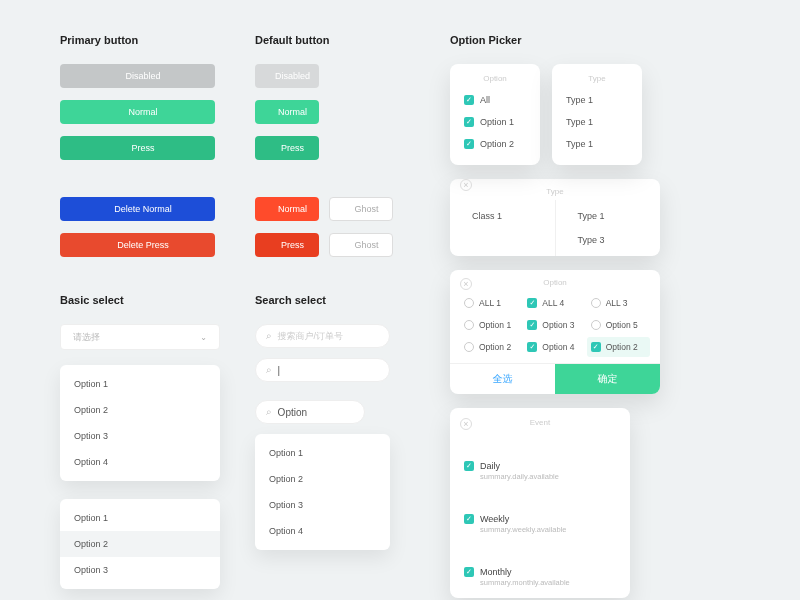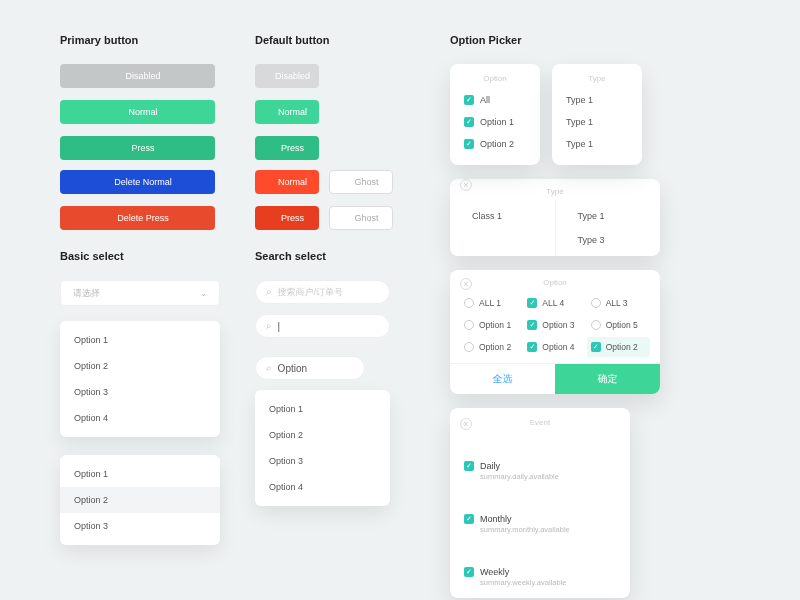--- a/index.html
+++ b/index.html
@@ -19,21 +19,21 @@
 .btn.default { width: 64px; }
 .btn.ghost { width: 64px; background: #fff; border: 1px solid #ddd; color: #aaa; }
 .disabled { background: #c4c7c8; color: #fff; }
 .normal { background: #3ed598; color: #fff; }
 .press { background: #2ebd85; color: #fff; }
 .danger-normal { background: #1d4ed8; color: #fff; }
 .danger-press { background: #e84a2e; color: #fff; }
 .col2 .default.disabled { background: #d7d9da; }
 .col2 .default.danger-normal { background: #ff4b2b; }
 .col2 .default.danger-press { background: #e83e20; }
-.gap-after { margin-bottom: 10px; }
+.gap-after { margin-bottom: 37px; }
 
 
 .select-box { background: #fff; border-radius: 4px; height: 26px; width: 160px; display: flex; align-items: center; justify-content: space-between; padding: 0 12px; color: #bbb; font-size: 9px; border: 1px solid #eee; margin-bottom: 15px;}
 .chev { font-size: 8px; color: #aaa; }
 .card-list { background: #fff; border-radius: 6px; width: 160px; padding: 6px 0; box-shadow: 0 8px 20px rgba(0,0,0,0.08); margin-bottom: 18px; }
 .li { padding: 8px 14px; font-size: 9px; color: #555; cursor: pointer; }
 .li.sel { background: #f2f4f5; }
 
 
 .search-pill { background: #fff; border-radius: 14px; height: 24px; width: 135px; display: flex; align-items: center; padding: 0 10px; gap: 6px; margin-bottom: 10px; border: 1px solid #eee; }
@@ -258,27 +258,27 @@
       <div class="ev-item">
         <div class="ev-title">
             <span class="cb on">✓</span>
             <span>Daily</span>
           </div>
         <div class="ev-sub">summary.daily.available</div>
       </div>
       <div class="ev-item">
         <div class="ev-title">
             <span class="cb on">✓</span>
-            <span>Monthly</span>
-          </div>
-        <div class="ev-sub">summary.monthly.available</div>
+            <span>Weekly</span>
+          </div>
+        <div class="ev-sub">summary.weekly.available</div>
       </div>
       <div class="ev-item">
         <div class="ev-title">
             <span class="cb on">✓</span>
-            <span>Weekly</span>
-          </div>
-        <div class="ev-sub">summary.weekly.available</div>
+            <span>Monthly</span>
+          </div>
+        <div class="ev-sub">summary.monthly.available</div>
       </div>
     </div>
 
   </div>
 </div>
 
 </body></html>

